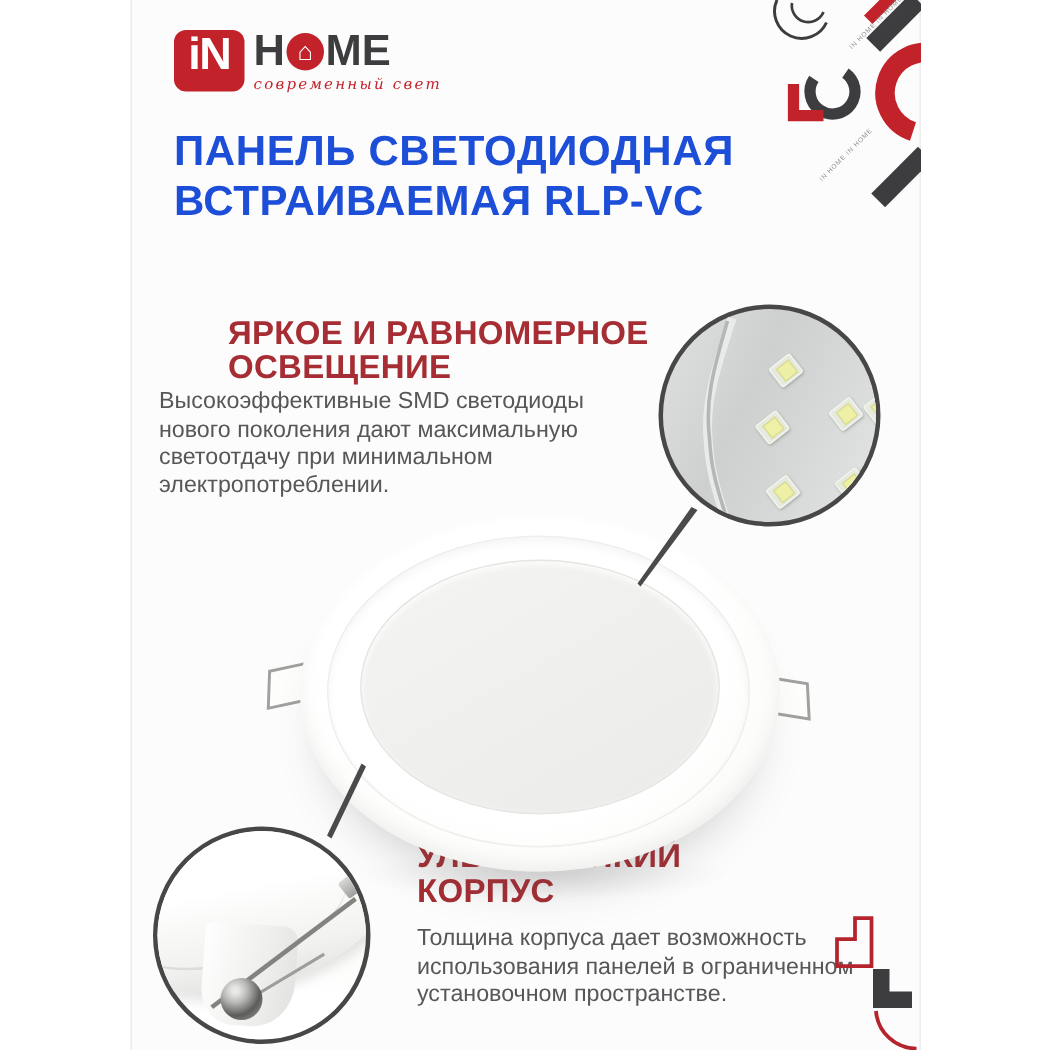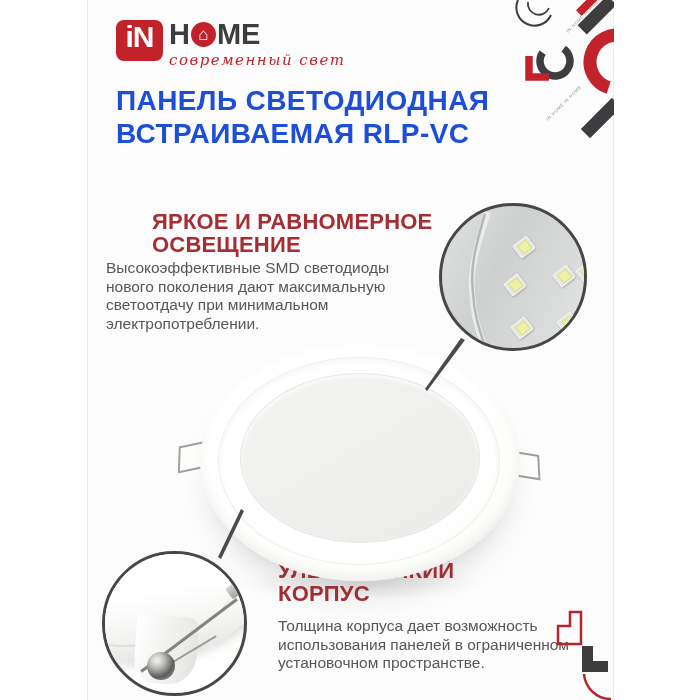--- a/index.html
+++ b/index.html
@@ -12,21 +12,21 @@
   
   .logo{left:28px;top:20px;display:flex;align-items:flex-start;gap:6px;}
   .logo-in-box{width:47px;height:41px;background:#c2222a;border-radius:8px;
      color:#fff;font-weight:bold;font-size:30px;display:flex;align-items:flex-start;justify-content:center;
      letter-spacing:-1px;padding-bottom:2px;box-sizing:border-box;}
   .logo-right{display:flex;flex-direction:column;}
   .logo-home{font-weight:bold;font-size:29px;color:#3d3d3f;letter-spacing:0px;line-height:29px;display:flex;align-items:center;}
   .logo-o{display:inline-flex;width:25px;height:25px;background:#c2222a;border-radius:50%;
      align-items:center;justify-content:center;color:#fff;font-size:17px;margin:0 1px;font-weight:bold;}
   .logo-tagline{font-family:"DejaVu Serif",serif;font-style:italic;color:#c2222a;
-     font-size:15px;letter-spacing:1.5px;margin-top:2px;align-self:flex-end;}
+     font-size:10px;letter-spacing:1.5px;margin-top:2px;align-self:flex-end;}
 
   
   .title{left:28px;top:84px;font-size:28px;font-weight:bold;color:#1d4ed8;
          line-height:33px;white-space:pre-line;letter-spacing:0.4px;margin:0;}
   .sec-heading{font-size:22px;font-weight:bold;color:#a52d33;line-height:22.5px;
          white-space:pre-line;letter-spacing:0.2px;}
   .sec-body{font-size:15.5px;color:#57575a;line-height:18.6px;white-space:pre-line;}
   .s1h{left:34px;top:211px;margin-left:30px;} .s1b{left:18px;top:259px;}
   .s2h{left:190px;top:560px;} .s2b{left:190px;top:617px;}
 

